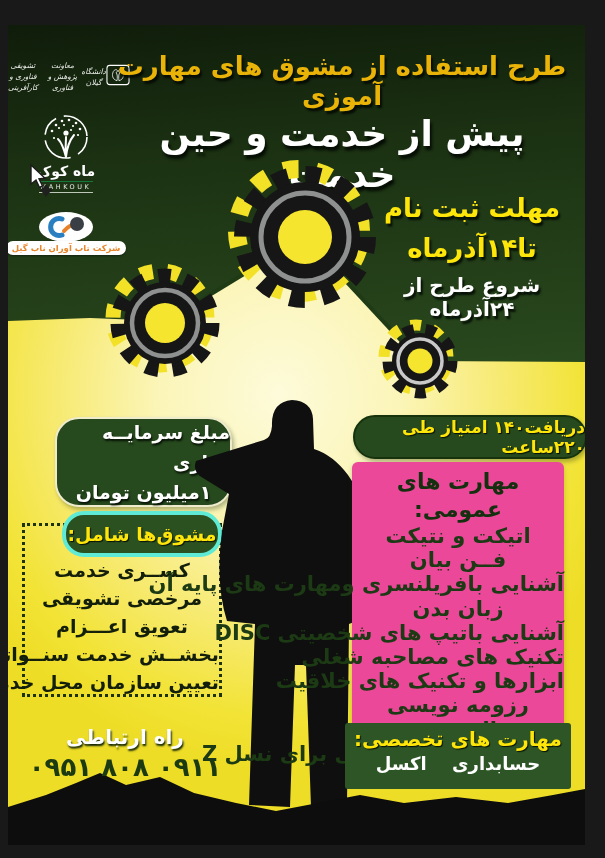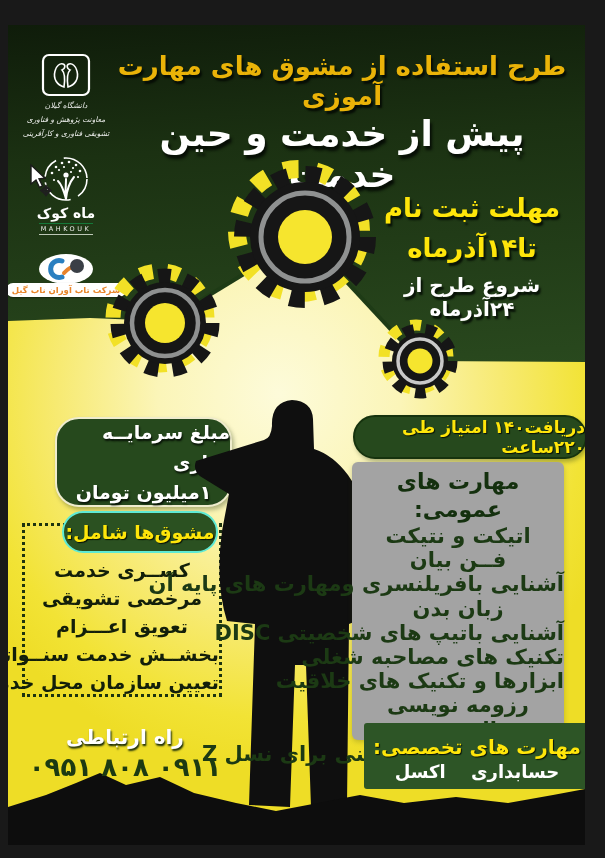--- a/index.html
+++ b/index.html
@@ -39,38 +39,38 @@
 
   
   .investment{position:absolute;left:47px;top:392px;width:173px;height:86px;background:#26491d;
     border:2px solid #efeccd;border-radius:24px;display:flex;flex-direction:column;justify-content:center;
     align-items:center;color:#fff;font-weight:bold;font-size:19px;line-height:30px;
     text-shadow:1px 2px 2px #071106;box-shadow:2px 3px 4px rgba(40,60,20,.35);}
   .dotted-box{position:absolute;left:14px;top:498px;width:200px;height:174px;
     border:3px dotted #1d330f;padding-top:30px;box-sizing:border-box;text-align:center;}
   .incentive-item{font-size:19px;font-weight:bold;color:#131f0a;line-height:28px;white-space:nowrap;}
   .incentive-pill{position:absolute;left:54px;top:486px;width:152px;height:38px;background:#2b5121;
-    border:2px solid #5eead4;border-radius:22px;display:flex;align-items:center;justify-content:center;
+    border:4px solid #5eead4;border-radius:22px;display:flex;align-items:center;justify-content:center;
     color:#ffe60a;font-weight:bold;font-size:19px;text-shadow:1px 1px 1px #071106;z-index:1;}
   .contact{position:absolute;left:14px;top:700px;width:206px;text-align:center;}
   .contact-label{font-size:20px;font-weight:bold;color:#ffffff;text-shadow:1px 2px 2px #0e2208;}
   .contact-phone{font-size:26px;font-weight:bold;color:#1c3a12;margin-top:3px;letter-spacing:1px;}
 
   
   .points-badge{position:absolute;left:345px;top:390px;width:230px;height:40px;background:#26491d;
     border:2px solid #16330e;border-radius:24px;display:flex;align-items:center;justify-content:center;
     color:#ffe60a;font-weight:bold;font-size:17px;text-shadow:1px 1px 1px #071106;
     box-shadow:2px 3px 4px rgba(40,60,20,.35);}
-  .skills-panel{position:absolute;left:344px;top:437px;width:212px;height:278px;background:#a3a3a3;
+  .skills-panel{position:absolute;left:344px;top:437px;width:212px;height:278px;background:#ec4899;
     border-radius:6px;box-sizing:border-box;padding-top:6px;text-align:center;
     box-shadow:0 2px 5px rgba(60,70,20,.25);}
   .skills-header{font-size:22px;font-weight:bold;color:#14300e;line-height:28px;}
   .skill-item{font-size:21px;font-weight:bold;color:#1c3a14;line-height:24.2px;white-space:nowrap;}
-  .special-box{position:absolute;left:356px;top:698px;width:226px;height:66px;background:#2d5526;
-    border-radius:3px;box-sizing:border-box;padding-top:12px;text-align:center;}
+  .special-box{position:absolute;left:337px;top:698px;width:226px;height:66px;background:#2d5526;
+    border-radius:3px;box-sizing:border-box;padding-top:4px;text-align:center;}
   .special-header{font-size:20px;font-weight:bold;color:#ffe60a;text-shadow:1px 1px 1px #071106;}
   .special-row{display:flex;flex-direction:row;justify-content:space-around;padding:2px 18px 0 18px;}
   .special-item{font-size:18px;font-weight:bold;color:#ffffff;}
 
   .cursor{position:absolute;left:20px;top:138px;z-index:6;}
 </style>
 </head>
 <body>
 
 <div class="frame">
@@ -129,21 +129,21 @@
         L195,453 Q184,447 188,436 L256,415
         Q263,413 264,401 Q263,377 284,375 Z"></path>
 
       <path fill="#0d0d0d" d="M0,782
         L38,770 L68,758 L92,748 L118,760 L152,752 L186,768 L228,778 L268,786
         L310,778 L352,770 L396,778 L448,772 L500,778 L545,770 L577,764
         L577,820 L0,820 Z"></path>
     </svg>
 
     <div class="logos">
-      <div style="display:flex;flex-direction:column;align-items:center;">
+      <div style="display:flex;align-items:center;">
         <svg width="50" height="44" viewBox="0 0 50 44">
           <rect x="2" y="2" width="46" height="40" rx="6" fill="none" stroke="#ffffff" stroke-width="2.2"></rect>
           <path d="M23,34 C16,32 12,26 14,18 C15,13 19,10 22,11 C25,12 24,16 21,17 C24,20 24,27 23,34 Z" fill="none" stroke="#ffffff" stroke-width="1.6"></path>
           <path d="M27,34 C34,32 38,26 36,18 C35,13 31,10 28,11 C25,12 26,16 29,17 C26,20 26,27 27,34 Z" fill="none" stroke="#ffffff" stroke-width="1.6"></path>
         </svg>
         <div class="uni-text">دانشگاه گیلان</div>
         <div class="uni-text">معاونت پژوهش و فناوری</div>
         <div class="uni-text">تشویقی فناوری و کارآفرینی</div>
       </div>
 

